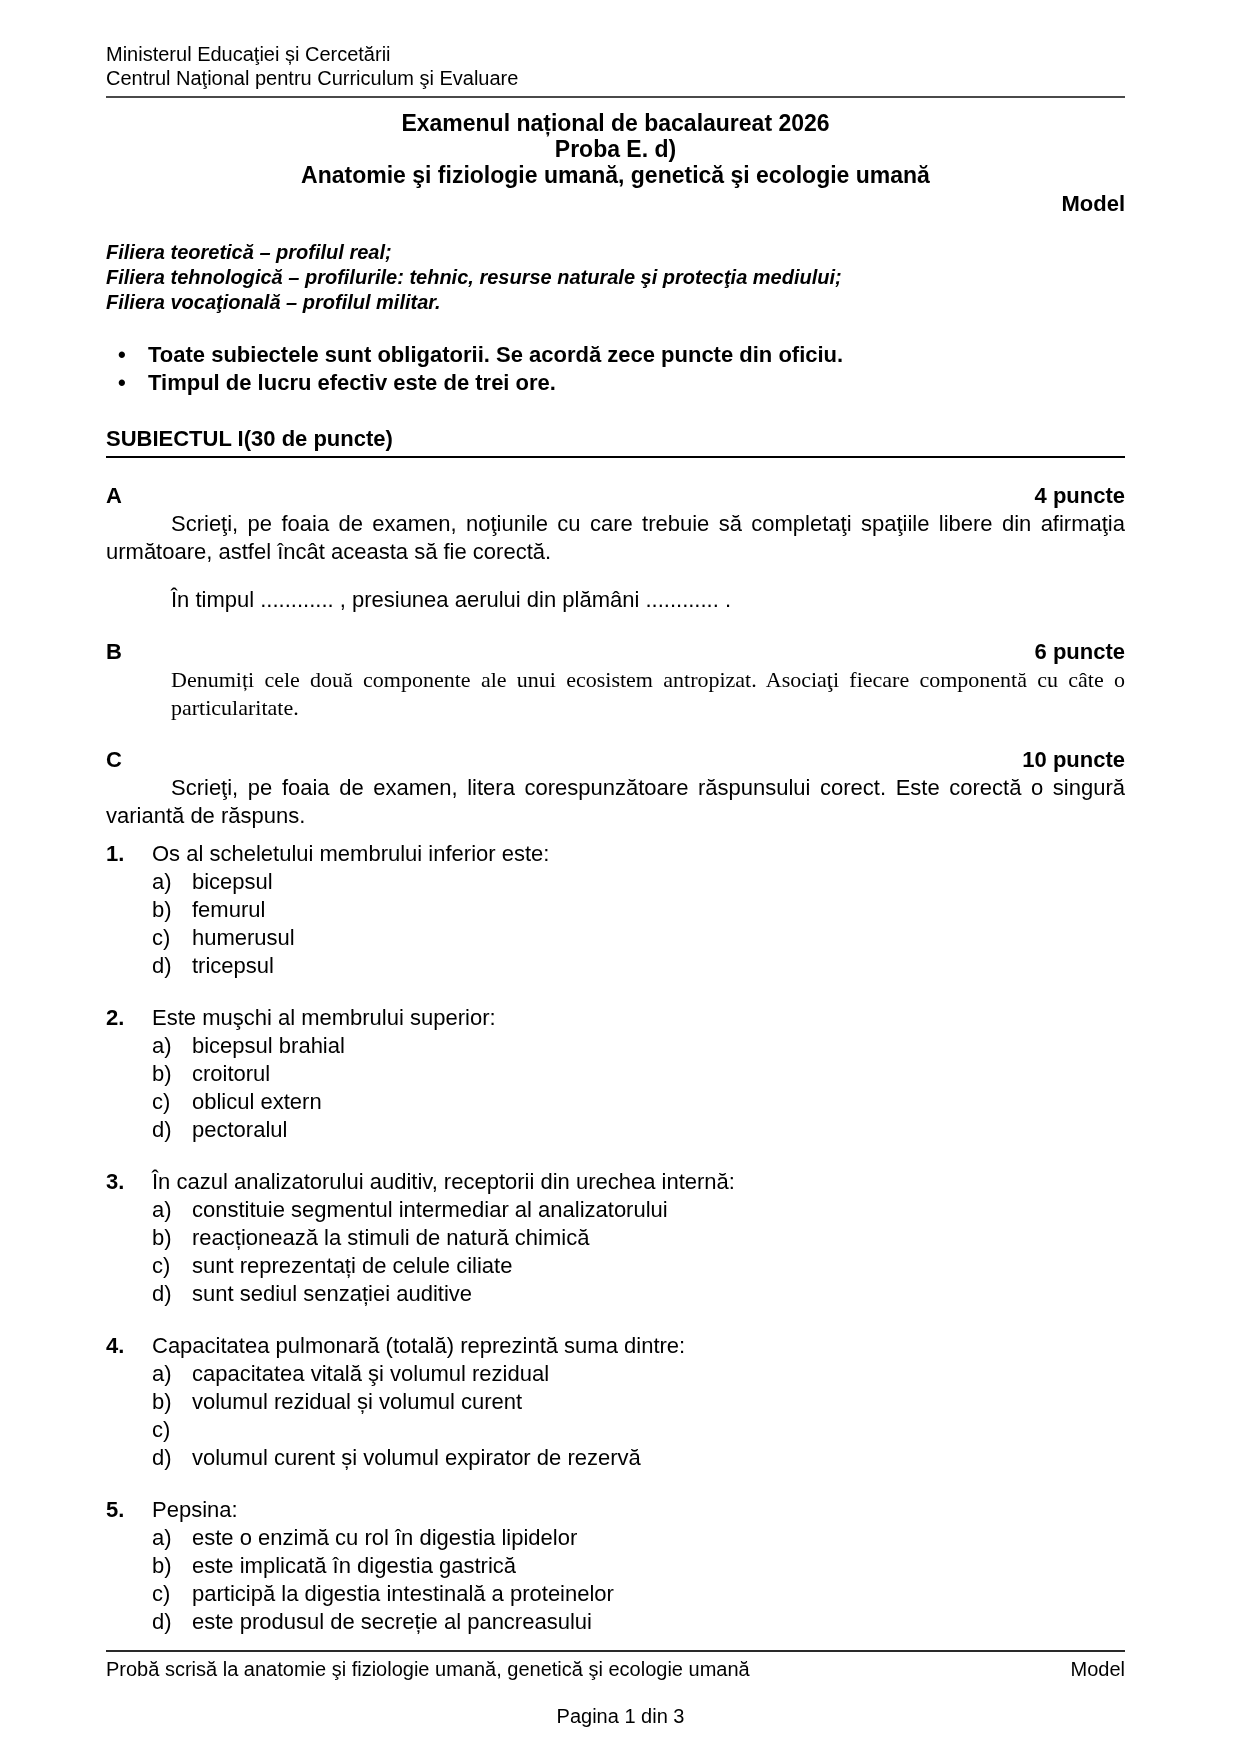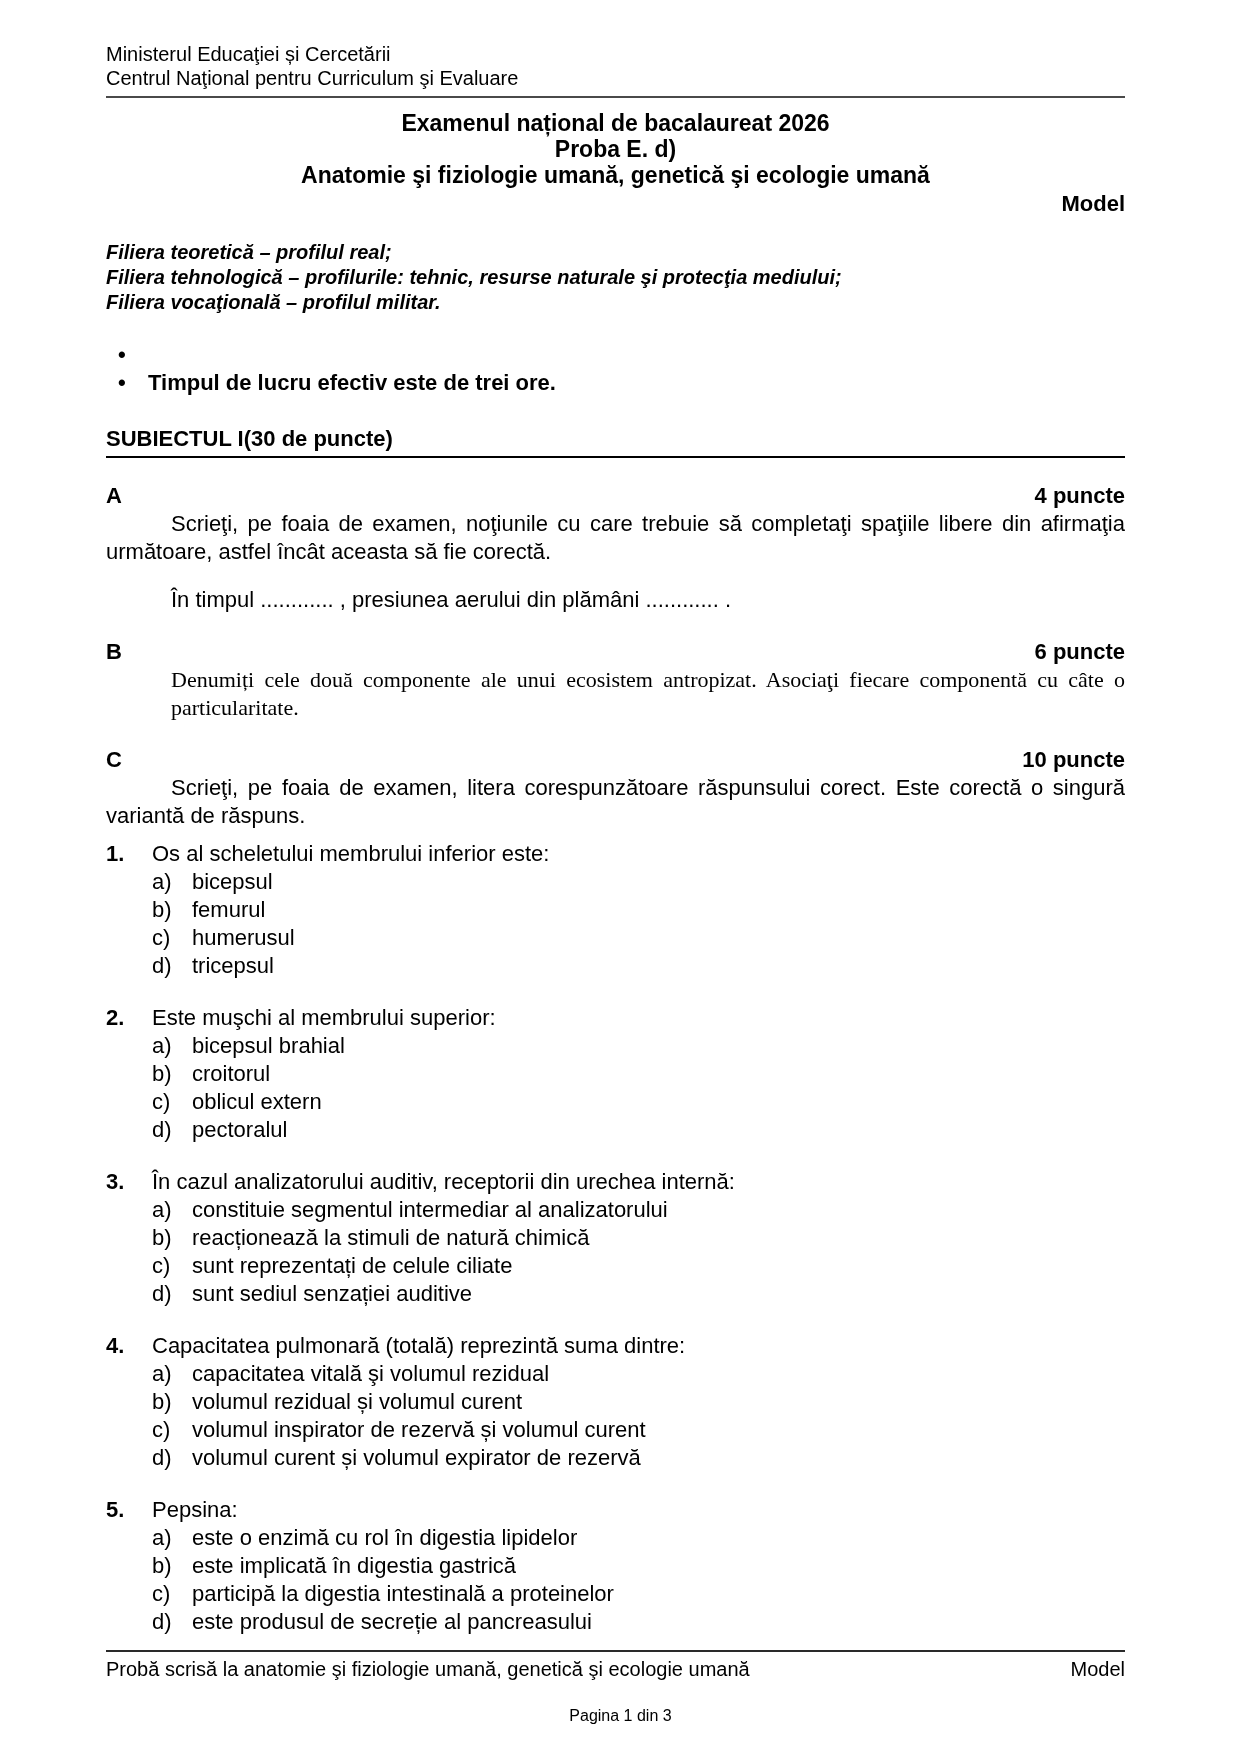--- a/index.html
+++ b/index.html
@@ -56,21 +56,21 @@
     left: 106px; right: 116px; top: 1650px;
     border-top: 2px solid #2a2a2a;
     padding-top: 4px;
     display: flex; justify-content: space-between;
     font-size: 20px; line-height: 26px;
   }
   .page-num {
     position: absolute;
     left: 0; top: 1702px; width: 100%;
     text-align: center;
-    font-size: 16px;
+    font-size: 20px;
   }
 </style>
 </head>
 <body>
 
 <div class="page">
 
   <div class="org-header">
     <div>Ministerul Educaţiei și Cercetării</div>
     <div>Centrul Naţional pentru Curriculum şi Evaluare</div>
@@ -86,20 +86,21 @@
 
   <div class="filiera">
     <div>Filiera teoretică – profilul real;</div>
     <div>Filiera tehnologică – profilurile: tehnic, resurse naturale şi protecţia mediului;</div>
     <div>Filiera vocaţională – profilul militar.</div>
   </div>
 
   <div class="notes">
     <div class="note-row">
       <span class="bullet">•</span>
+      <span>Toate subiectele sunt obligatorii. Se acordă zece puncte din oficiu.</span>
     </div>
     <div class="note-row">
       <span class="bullet">•</span>
       <span>Timpul de lucru efectiv este de trei ore.</span>
     </div>
   </div>
 
   <div class="subiect-line">
     <span>SUBIECTUL I</span>
     <span>(30 de puncte)</span>
@@ -205,21 +206,20 @@
         <div class="option">
           <span class="opt-marker">a)</span>
           <span class="opt-text">capacitatea vitală şi volumul rezidual</span>
         </div>
         <div class="option">
           <span class="opt-marker">b)</span>
           <span class="opt-text">volumul rezidual și volumul curent</span>
         </div>
         <div class="option">
           <span class="opt-marker">c)</span>
-          <span class="opt-text">volumul inspirator de rezervă și volumul curent</span>
         </div>
         <div class="option">
           <span class="opt-marker">d)</span>
           <span class="opt-text">volumul curent și volumul expirator de rezervă</span>
         </div>
       </div>
       <div class="question">
         <div class="q-line">
           <span class="q-num">5.</span>
           <span class="q-text">Pepsina:</span>

